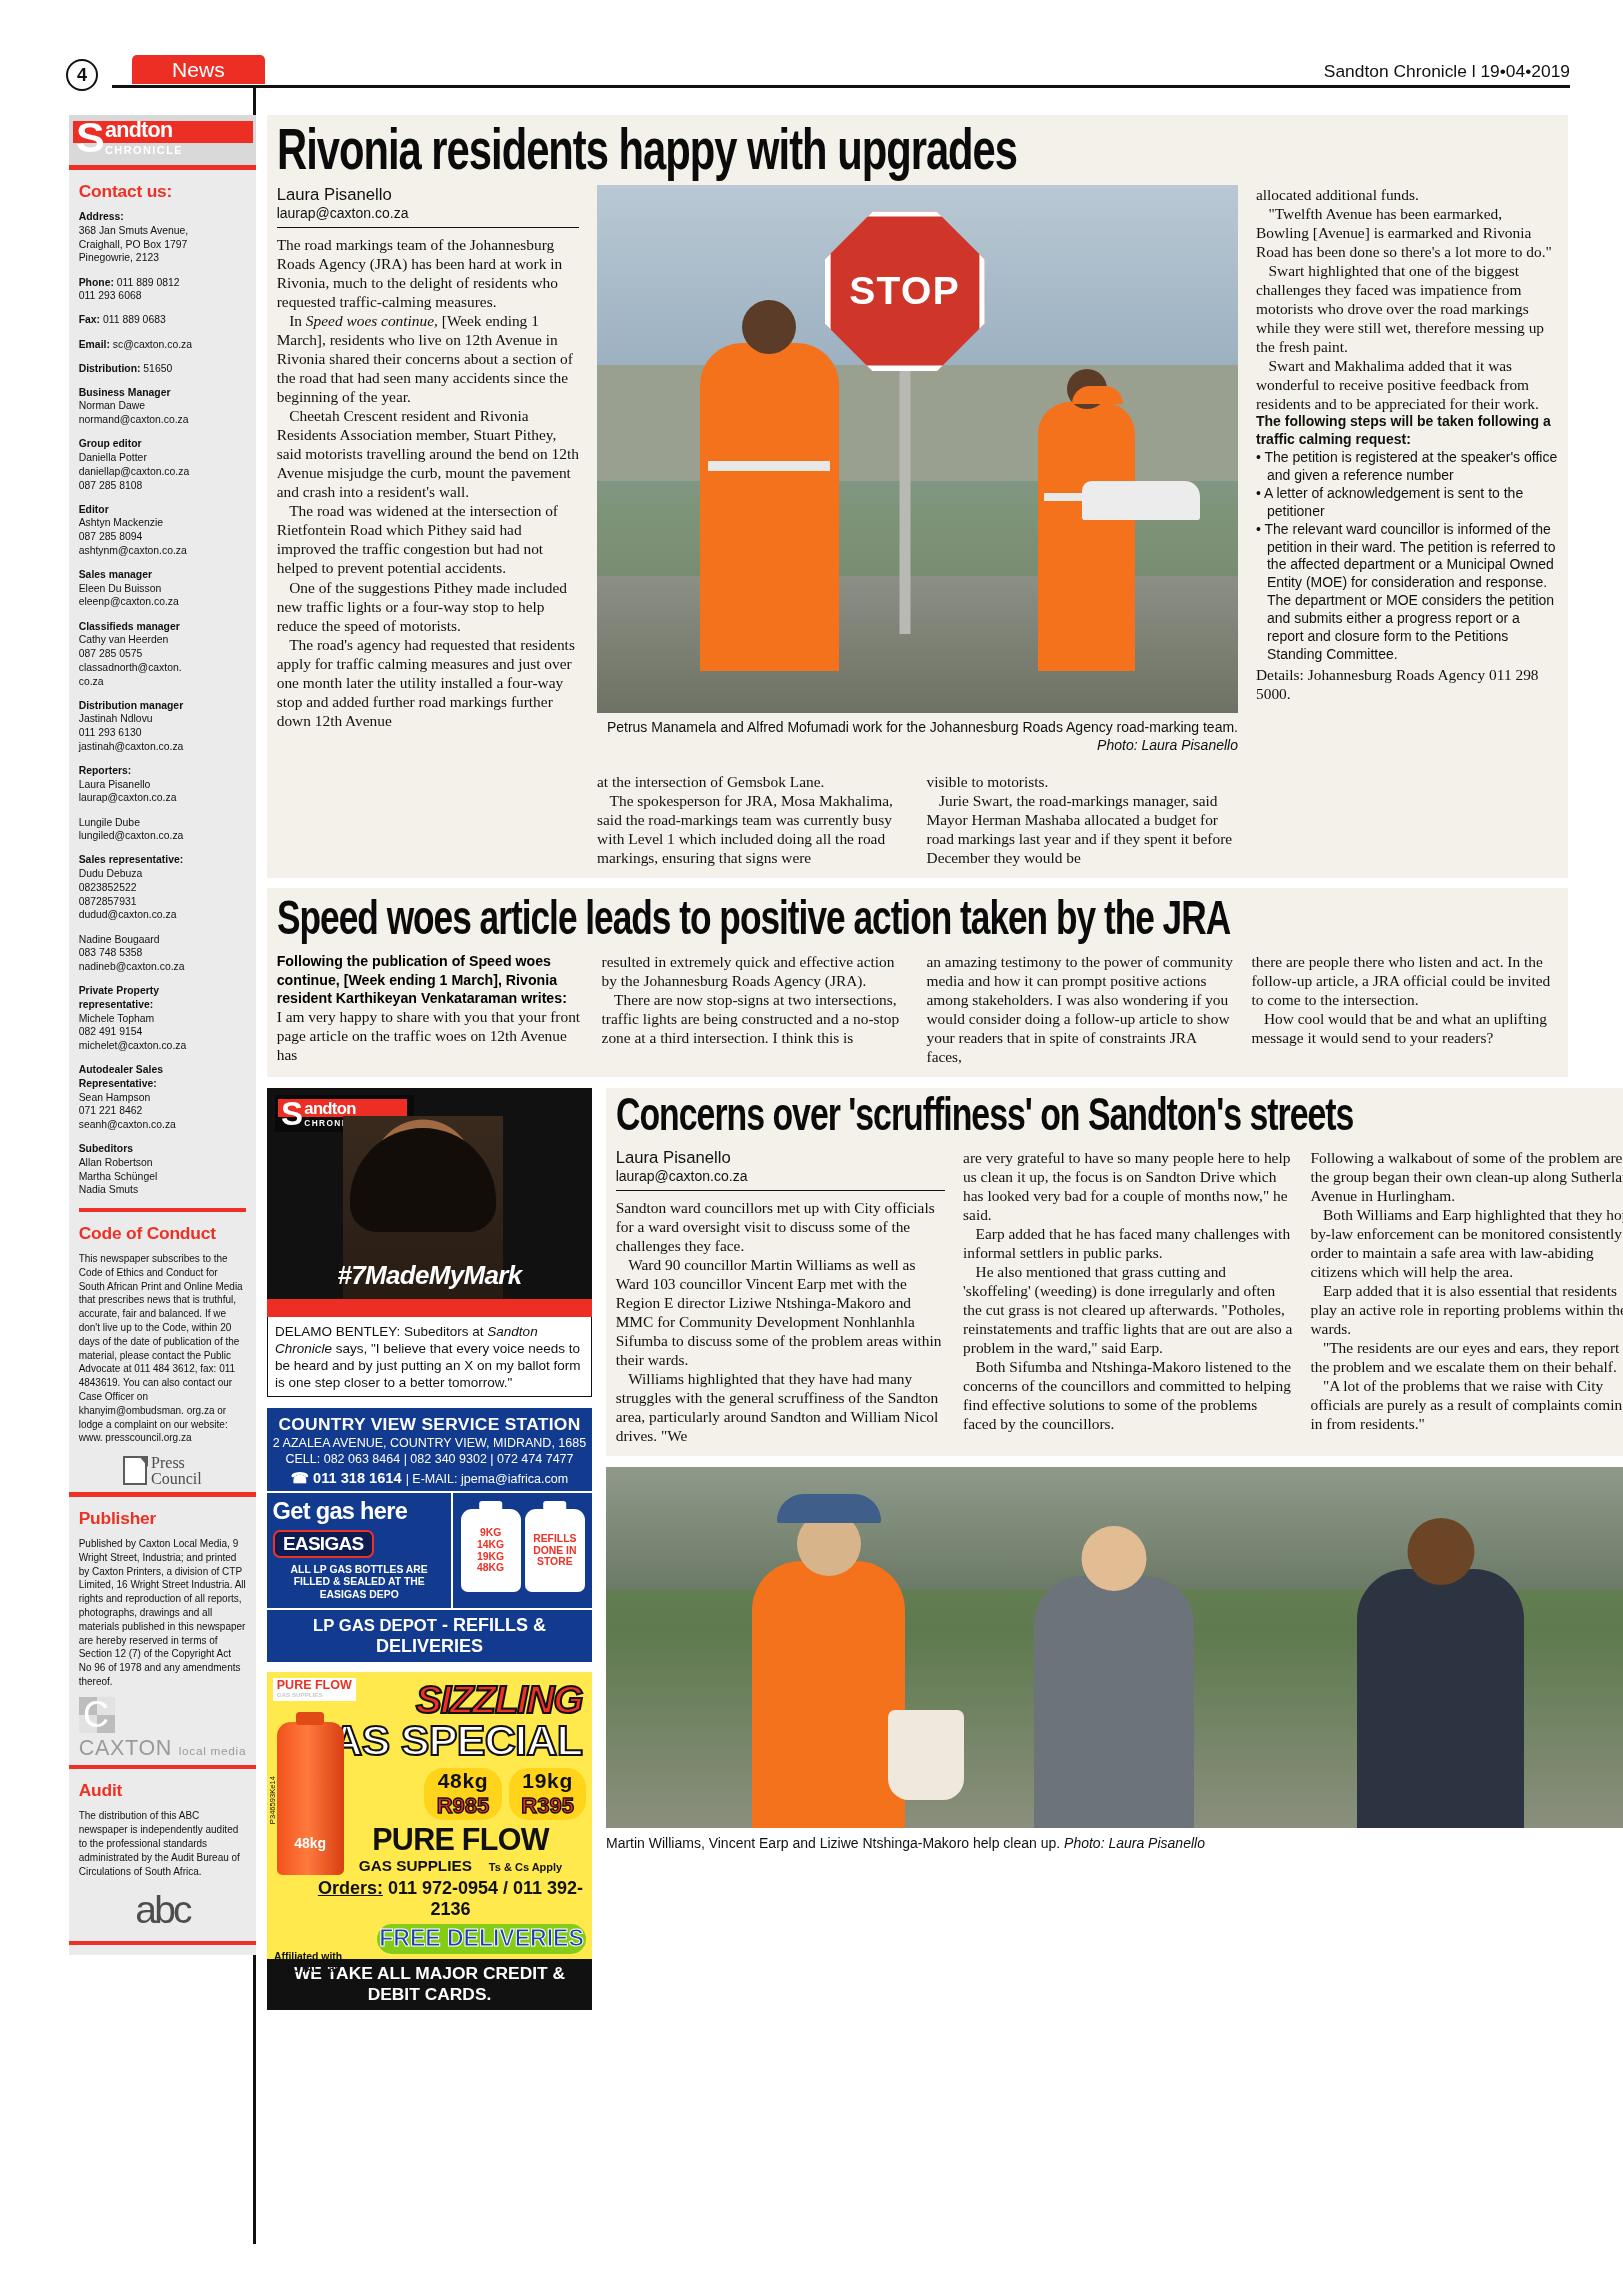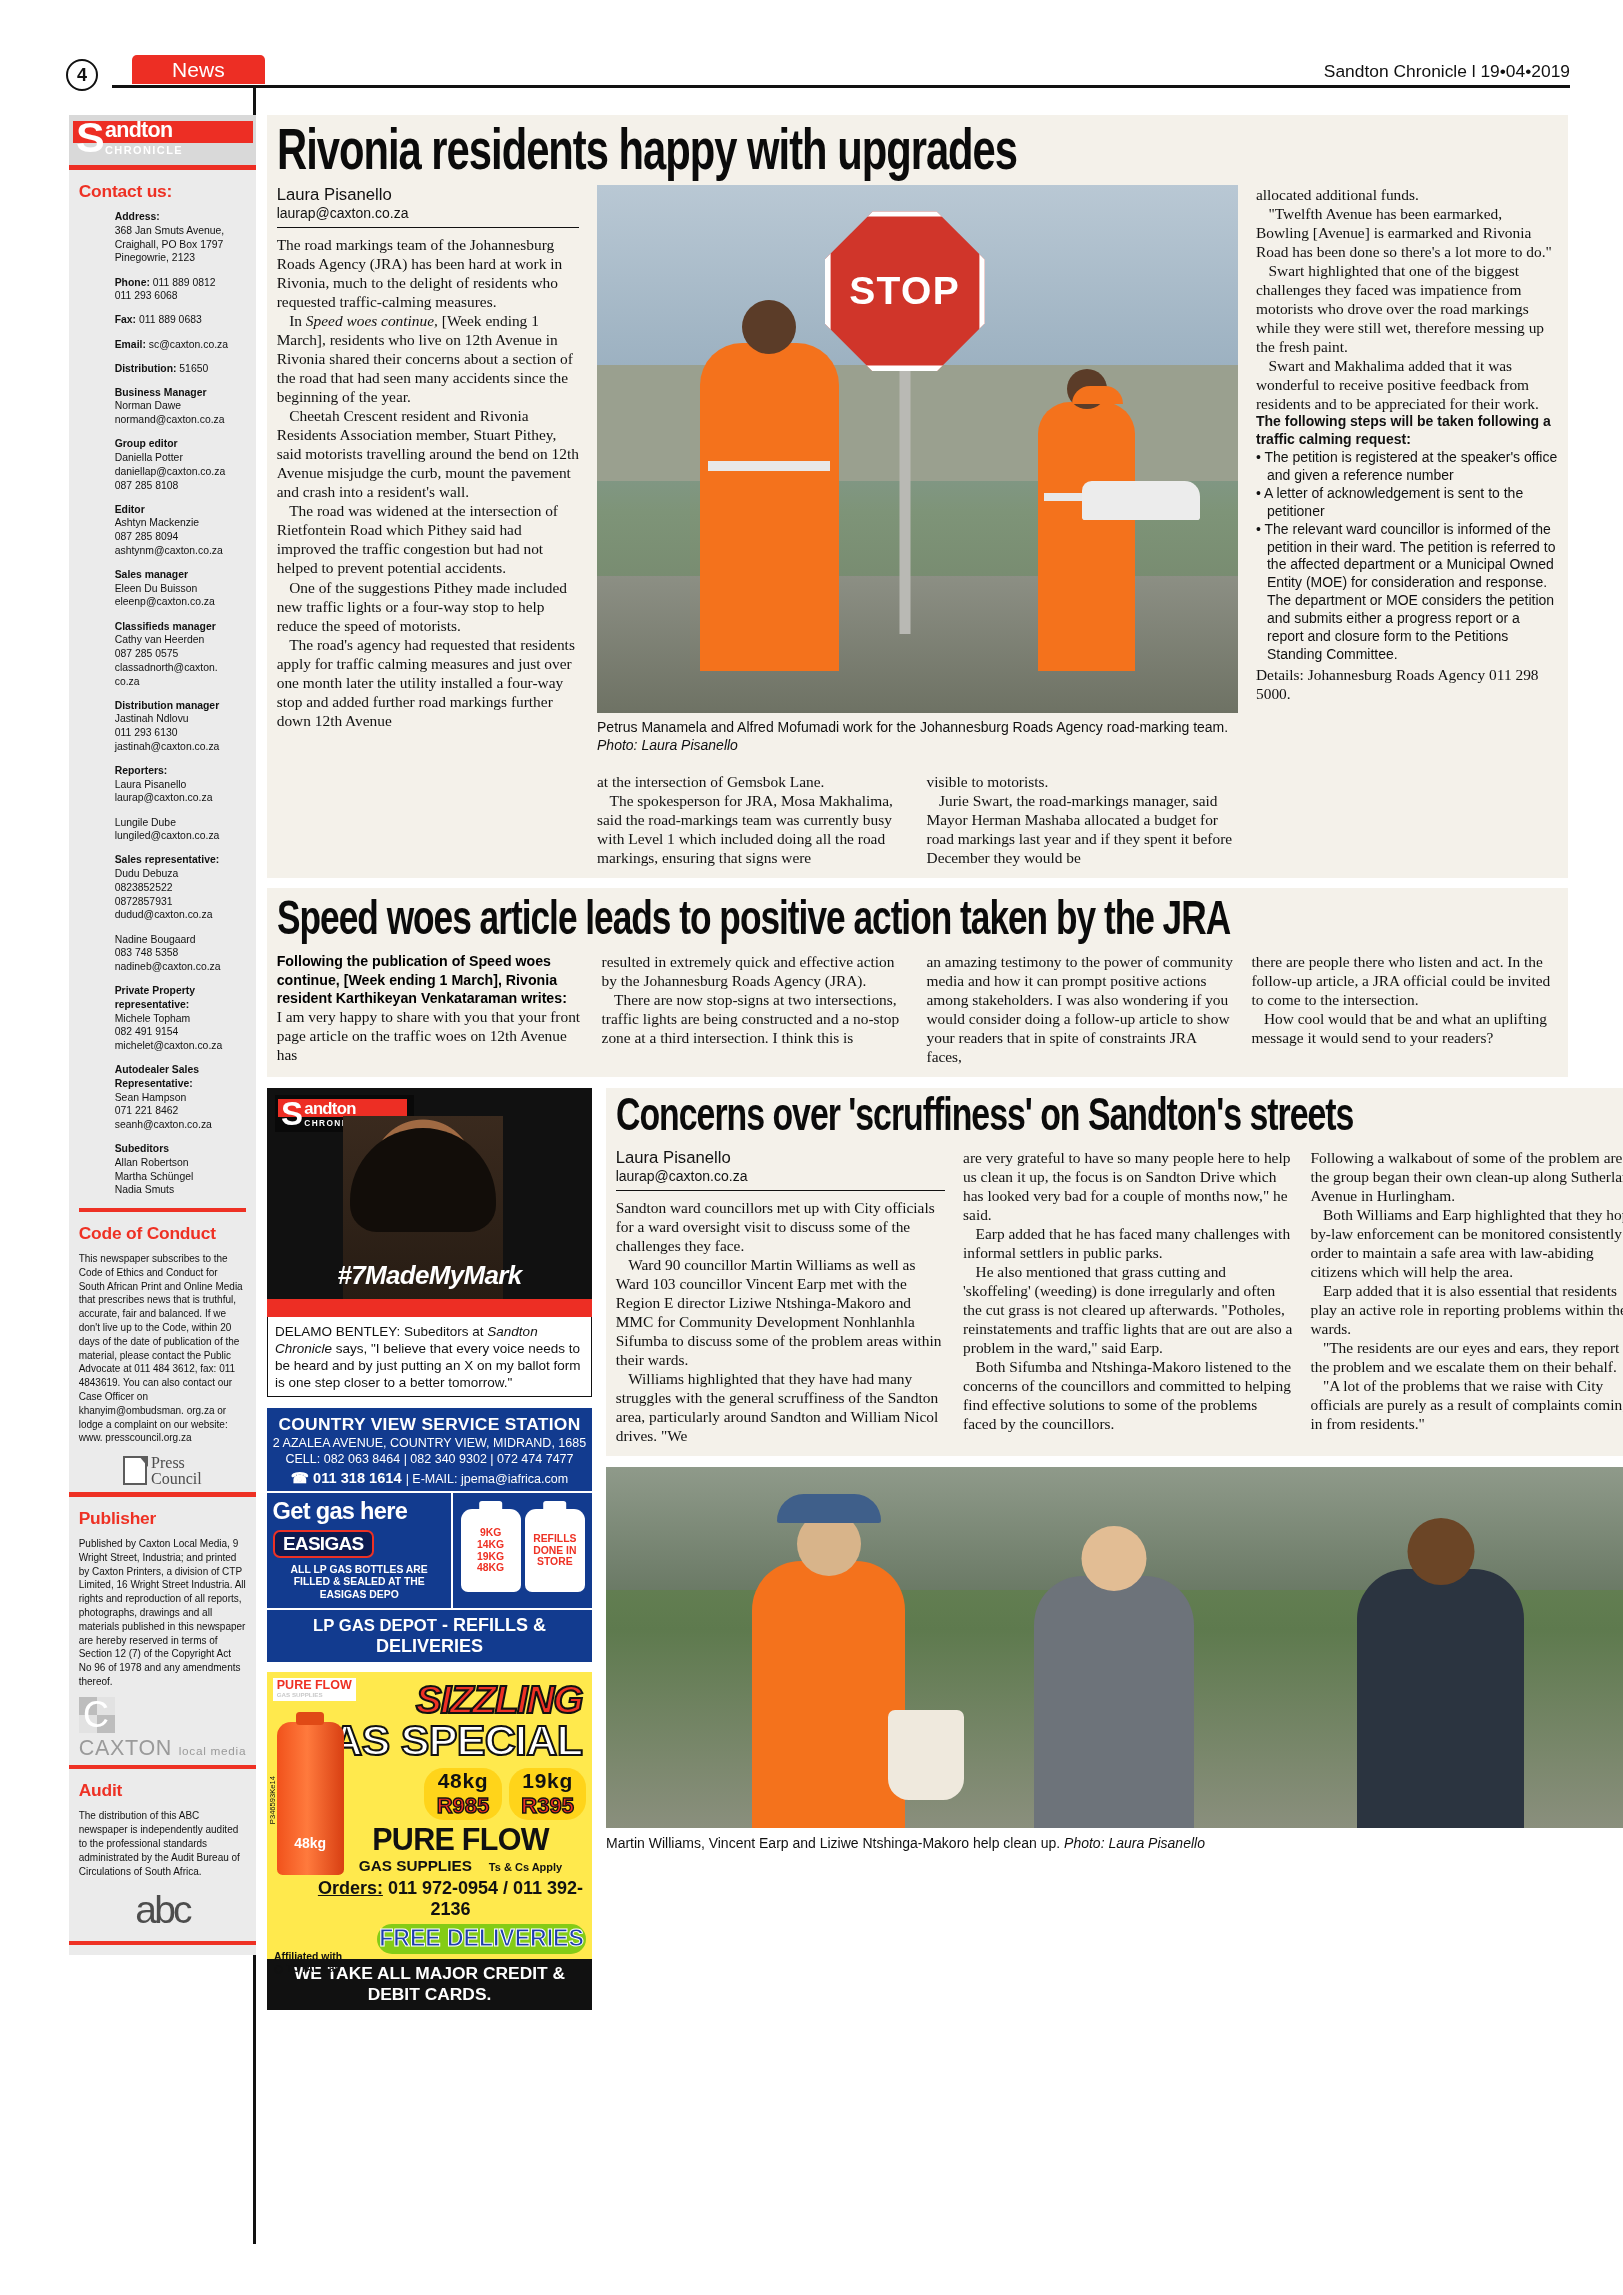--- a/index.html
+++ b/index.html
@@ -50,21 +50,21 @@
     position: absolute; left: 36px; top: 29px; font-size: 11px; font-weight: 700;
     color: #fff; letter-spacing: 1.4px;
   }
   .sb-redline { height: 4.9px; background: #ed2e24; margin: 0 0 0 0; }
   .sb-inner { padding: 0 9.7px; }
   .sb-head {
     color: #ee3124; font-size: 17.4px; font-weight: 700; margin: 11px 0 8.3px 0; letter-spacing: -0.2px;
   }
   .sb-b { font-size: 10.4px; font-weight: 700; color: #111; line-height: 1.32; }
   .sb-t { font-size: 10.4px; color: #111; line-height: 1.32; }
-  .sb-block { margin-bottom: 10.4px; margin-left: 36px; }
+  .sb-block { margin-bottom: 10.4px; }
   .sb-sep { height: 4.2px; background: #ee3124; margin: 9.7px 0 0 0; }
   .sb-body { font-size: 10px; color: #111; line-height: 1.38; }
   .press-logo { display: flex; align-items: center; justify-content: center; gap: 4.2px; padding: 9.7px 0 5.6px 0; }
   .press-mark { width: 23.6px; height: 29px; background: #fff; border: 2.8px solid #5c5c5c; position: relative; }
   .press-mark:after { content:""; position:absolute; right:-2.8px; top:-2.8px; border-left: 9.7px solid transparent; border-top: 11px solid #5c5c5c; }
   .press-words { font-family: "Liberation Serif", serif; font-size: 16px; color: #4d4d4d; line-height: 1.0; }
   .caxton-logo { padding: 8.3px 0 4.2px 0; }
   .caxton-c { width: 36px; height: 36px; position: relative; background:
       linear-gradient(#bdbdbd,#bdbdbd) 0 0/18px 18px no-repeat,
       linear-gradient(#e2e2e2,#e2e2e2) 18px 0/18px 18px no-repeat,
@@ -123,21 +123,21 @@
   .photo .pole { position:absolute; left:48%; top:33%; width:11px; height:52%; background:#b9b9b4; transform:translateX(-50%); }
   .photo .worker1 { position:absolute; left:16%; top:30%; width:139px; height:62%; background:#f4721c; border-radius: 42px 42px 0 0; }
   .photo .worker1:before { content:""; position:absolute; left:50%; top:-43px; width:54px; height:54px; border-radius:50%; background:#5b3c28; transform:translateX(-50%); }
   .photo .worker1:after { content:""; position:absolute; left:6%; top:36%; width:88%; height:9.7px; background:#e8e8e8; }
   .photo .worker2 { position:absolute; right:16%; top:41%; width:97px; height:51%; background:#f4721c; border-radius: 32px 32px 0 0; }
   .photo .worker2:before { content:""; position:absolute; left:50%; top:-33px; width:40px; height:40px; border-radius:50%; background:#5b3c28; transform:translateX(-50%); }
   .photo .worker2:after { content:""; position:absolute; left:6%; top:34%; width:88%; height:7.6px; background:#e8e8e8; }
   .photo .hat { position:absolute; right:18%; top:38%; width:51px; height:18px; background:#f4721c; border-radius:28px 28px 0 0; }
   .photo .car { position:absolute; right:6%; top:56%; width:118px; height:39px; background:#ececec; border-radius:9.7px 15.3px 2.8px 2.8px; }
 
-  .caption { font-size: 14px; line-height:1.28; color:#111; margin-top: 6.2px; }
+  .caption { font-size: 14px; line-height:1.28; color:#111; margin-top: 6.2px; text-align: right; }
   .caption i { font-style: italic; }
 
   .bullets { font-family:"Liberation Sans",sans-serif; font-size:14px; line-height:1.28; color:#111; }
   .bullets .bhead { font-weight: 700; }
   .bullets ul { list-style:none; margin: 0; padding: 0; }
   .bullets li { padding-left: 11px; text-indent: -11px; }
   .bullets li:before { content: "• "; }
 
   
   .midrow { display:flex; gap: 0; margin-top: 11px; }

